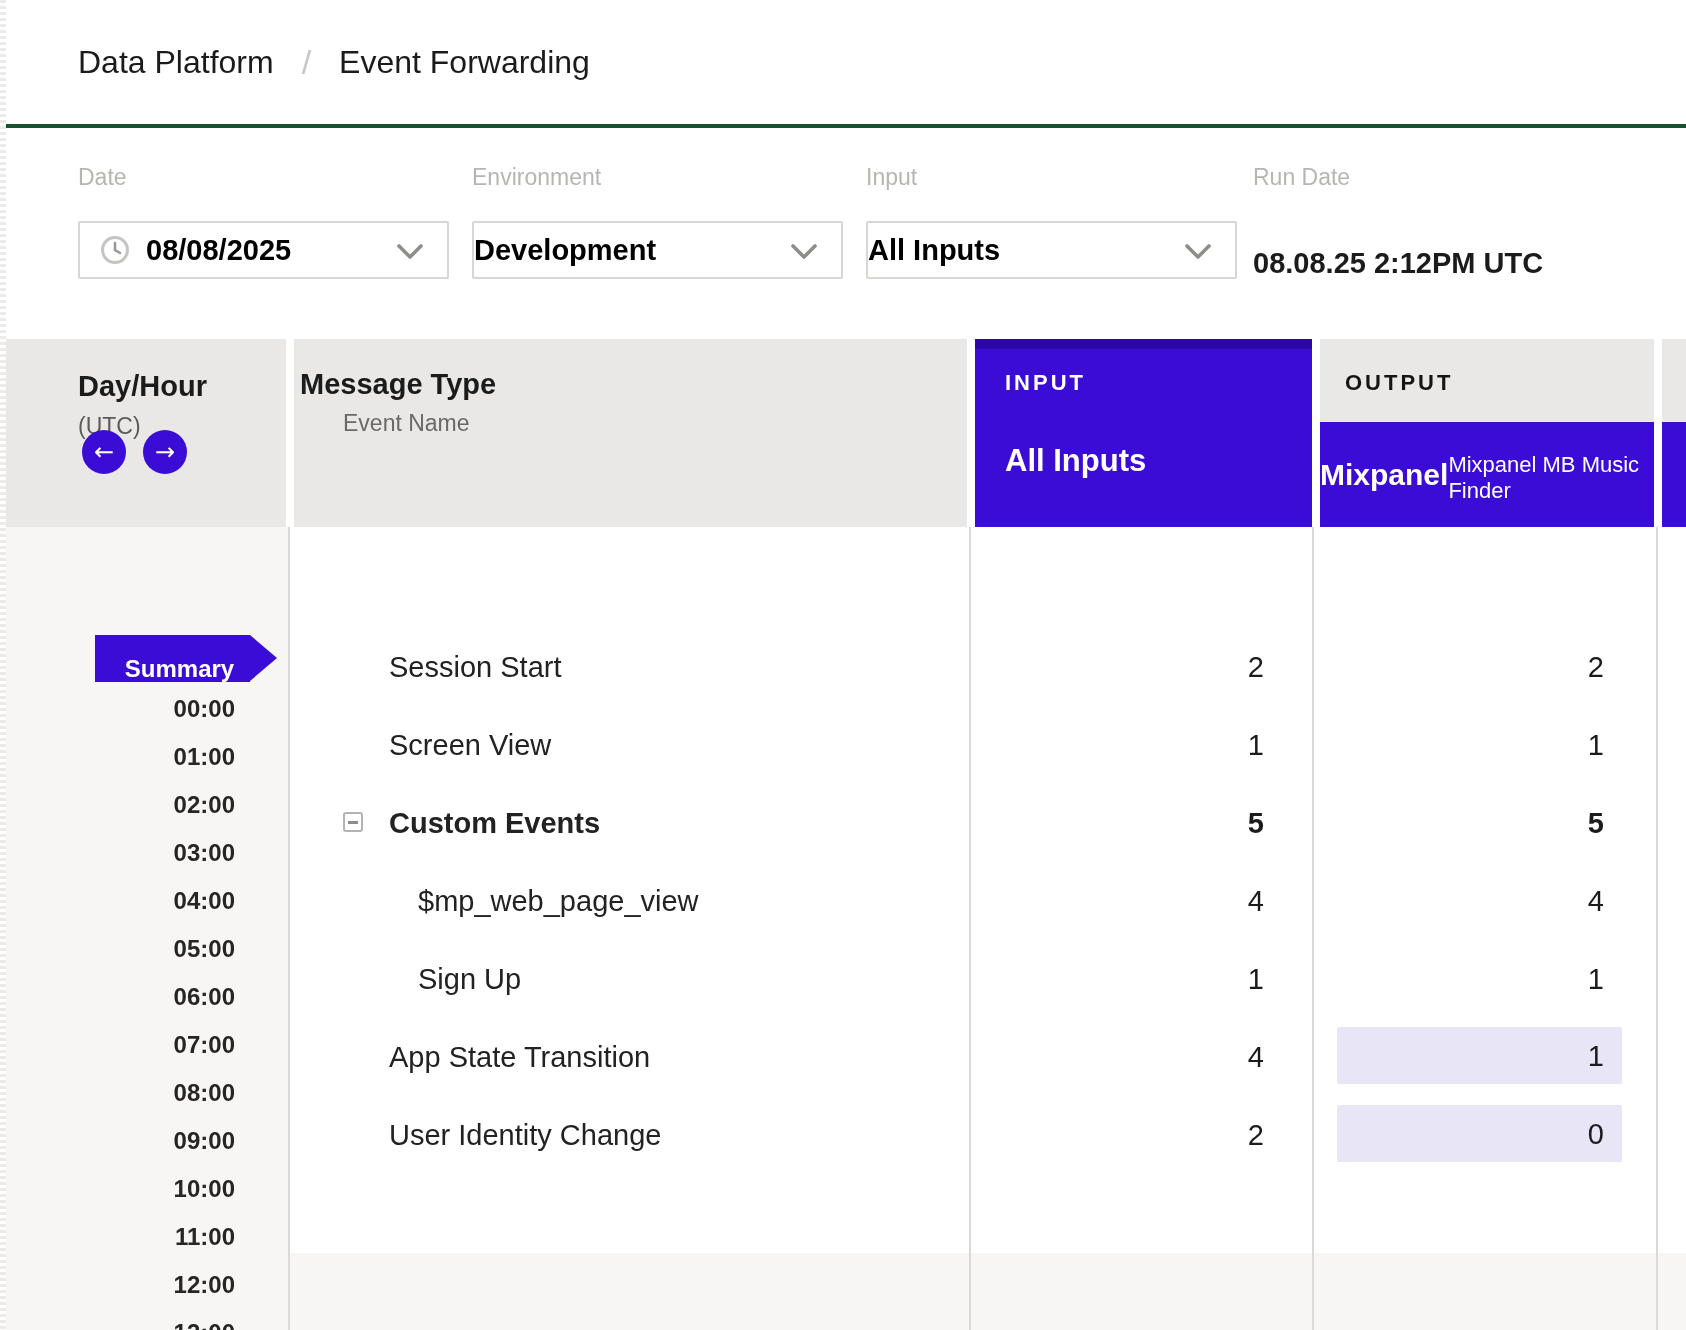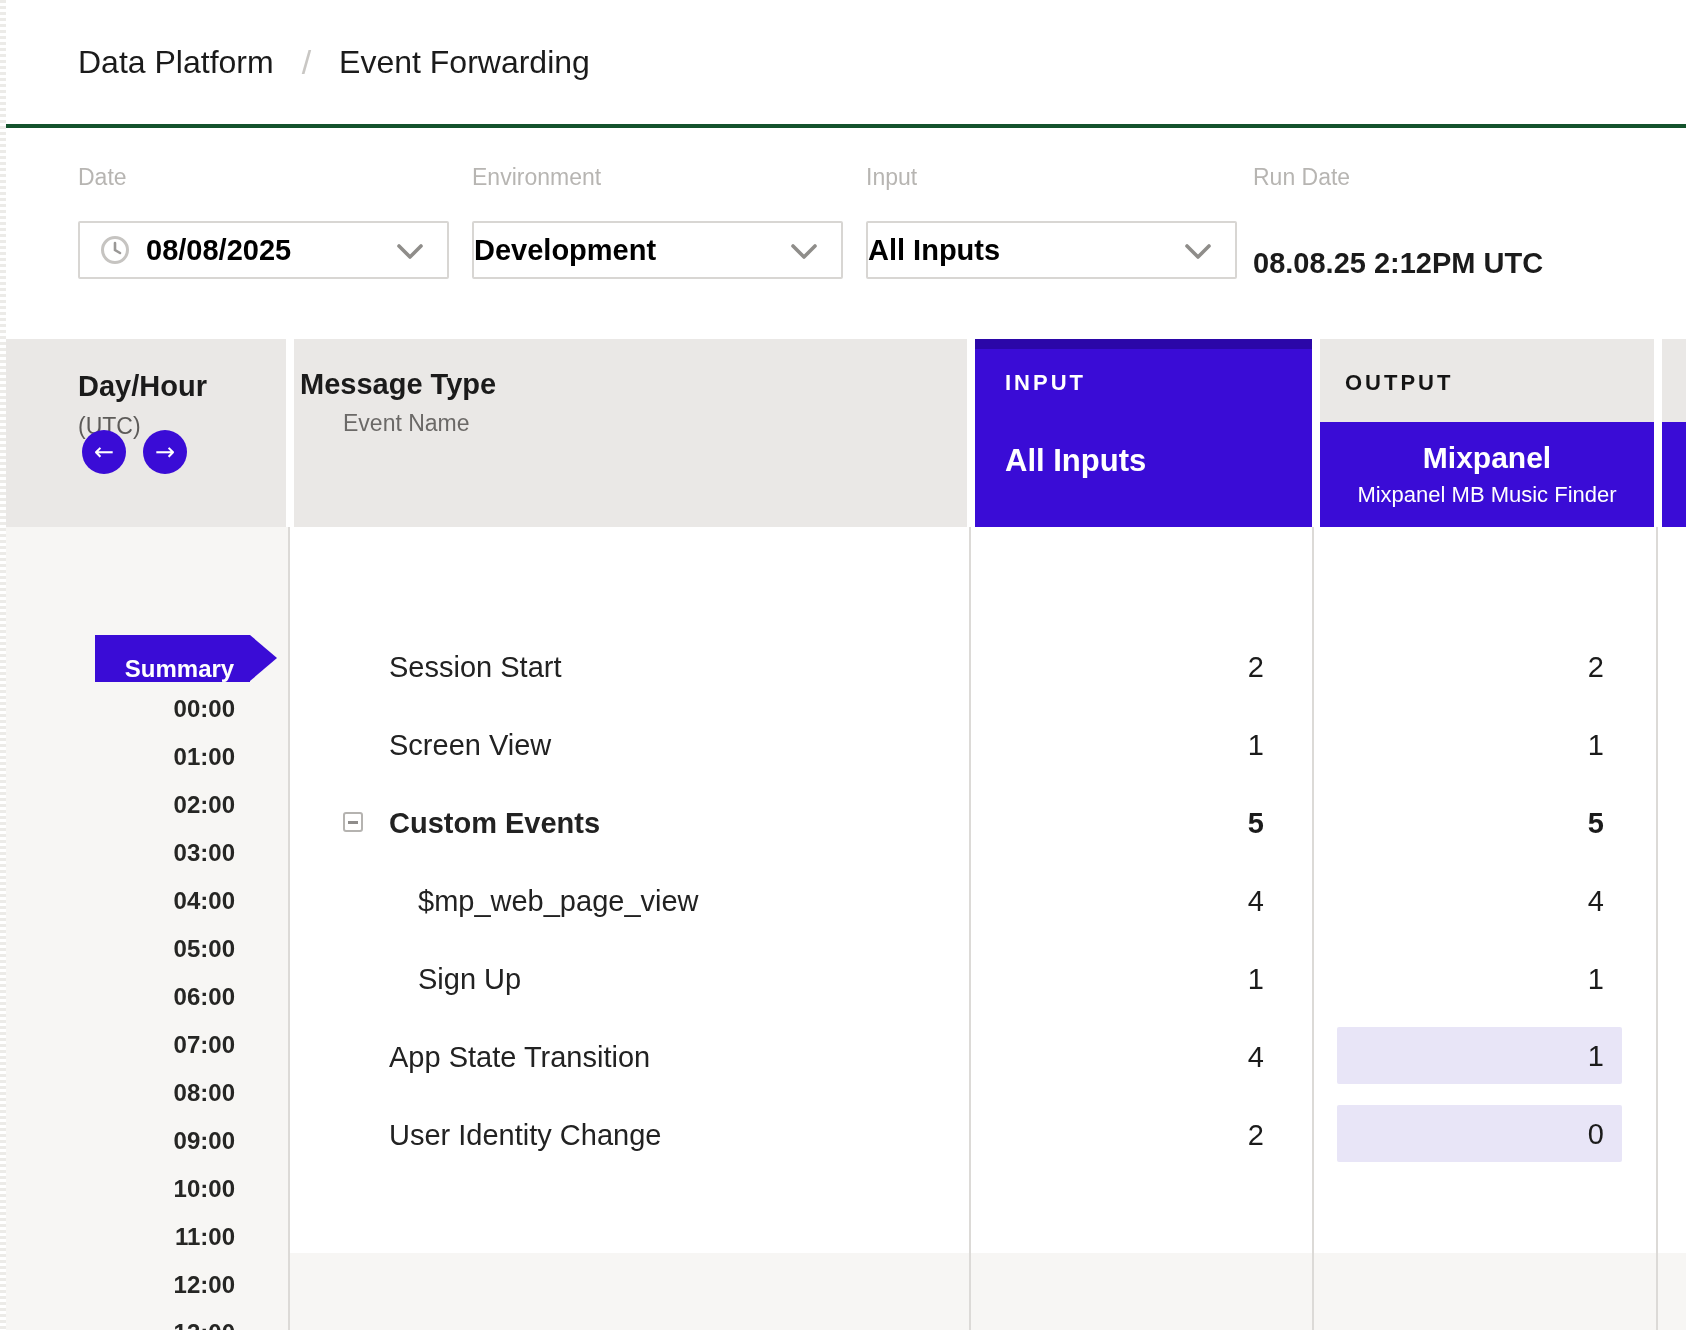--- a/index.html
+++ b/index.html
@@ -44,21 +44,21 @@
   .mt-title{ position:absolute; left:300px; top:29px; font-size:29px; font-weight:700; }
   .mt-sub{ position:absolute; left:343px; top:71px; font-size:23px; color:#6b6967; }
   .input-block{ position:absolute; left:975px; top:0; width:337px; height:188px; }
   .input-strip{ position:absolute; left:0; top:0; width:100%; height:10px; }
   .input-label{ position:absolute; left:30px; top:31px; font-size:22px; font-weight:700;
     letter-spacing:3px; color:#fff; }
   .input-name{ position:absolute; left:30px; top:104px; font-size:31px; font-weight:700; color:#fff; }
   .output-label{ position:absolute; left:1345px; top:31px; font-size:22px; font-weight:700;
     letter-spacing:3px; color:#151515; }
   .mix-block{ position:absolute; left:1320px; top:83px; width:334px; height:105px;
-    display:flex; flex-direction:column; align-items:center; justify-content:center; color:#fff;}
+    display:flex; flex-direction:row; align-items:center; justify-content:center; color:#fff;}
   .mix-name{ font-size:30px; font-weight:700; }
   .mix-sub{ font-size:22px; font-weight:400; margin-top:7px; }
   .partial-block{ position:absolute; left:1662px; top:83px; width:24px; height:105px; }
 
   
   .tbody{ position:absolute; left:0; top:527px; width:1686px; height:803px; }
   .side-bg{ position:absolute; left:0; top:0; width:288px; height:803px; background:#f7f6f4; }
   .bottom-band{ position:absolute; left:288px; top:726px; width:1398px; height:77px; background:#f7f6f4; }
   .vline{ position:absolute; top:0; width:2px; height:803px; background:#dcdad7; }
   .vl-1{ left:288px; } .vl-2{ left:969px; } .vl-3{ left:1312px; } .vl-4{ left:1656px; }

